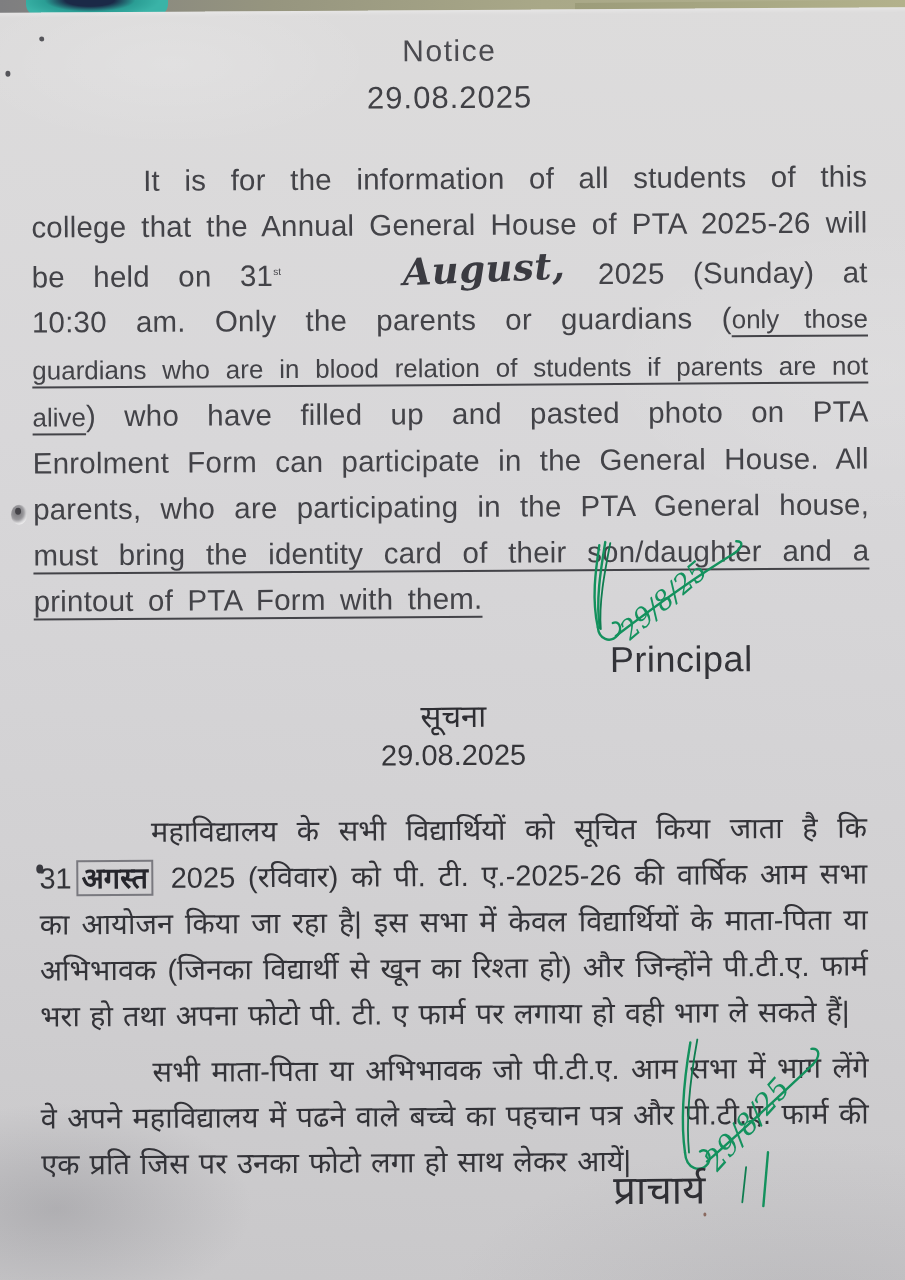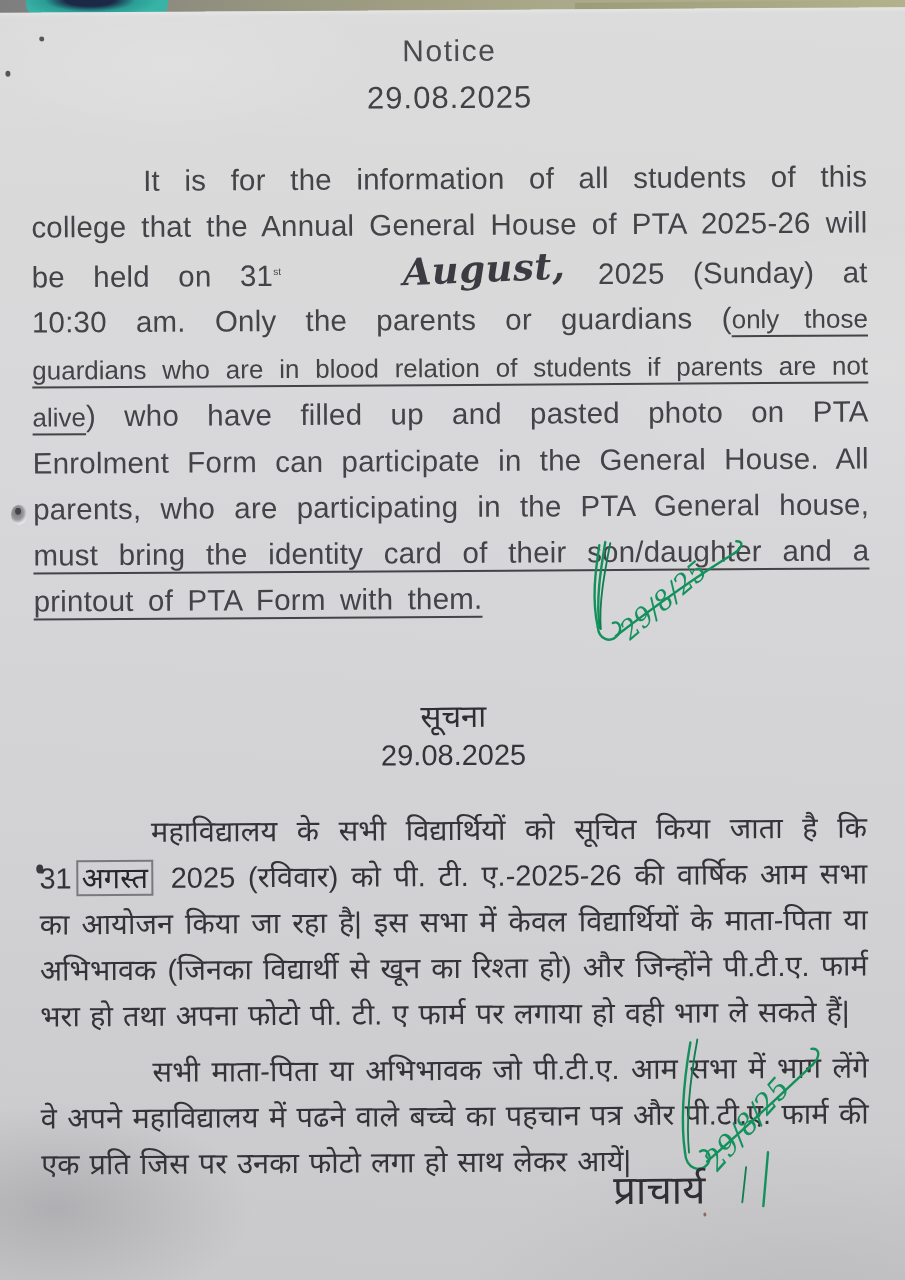--- a/index.html
+++ b/index.html
@@ -57,21 +57,21 @@
   .principal-en { position:absolute; left:622px; top:630px; font-size:36px; color:#333338; letter-spacing:.5px; }
 
   .hi-title { top:684px; font-size:31px; color:#2e2e33; }
   .hi-date  { top:729px; font-size:29px; color:#353539; }
   .hi-para {
     position:absolute; left:50px; width:828px; font-size:29px; line-height:46px;
     text-align:justify; color:#333338; word-spacing:2px;
   }
   .hi-para1 { top:768px; text-indent:112px; }
   .hi-para2 { top:1008px; text-indent:112px; }
-  .hand-hi { font-weight:400; border:2px solid rgba(50,50,58,.55); padding:0 3px; margin:0 5px; color:#26262c; }
+  .hand-hi { font-weight:700; border:2px solid rgba(50,50,58,.55); padding:0 3px; margin:0 5px; color:#26262c; }
   .principal-hi { position:absolute; left:622px; top:1152px; font-size:40px; color:#2f2f34; }
 
   .sig { position:absolute; }
   .sig path, .sig line { fill:none; stroke:#13915d; stroke-width:2.4; stroke-linecap:round; }
   .sig .thin { stroke-width:1.8; stroke:#0f7d50; }
   .sig text { font-family:"DejaVu Serif", serif; font-style:italic; fill:#14925e; }
   .sig1 { left:582px; top:530px; }
   .sig2 { left:628px; top:1026px; }
 
   
@@ -103,20 +103,21 @@
 
     <svg class="sig sig1" width="200" height="122" viewBox="0 0 200 122">
       <path d="M30,6 C26,32 22,60 28,88"></path>
       <path d="M36,3 C31,32 26,62 30,89"></path>
       <path d="M41,4 C35,34 29,64 31,90" class="thin"></path>
       <path d="M28,88 C29,100 40,105 48,96 C53,89 49,81 43,84"></path>
       <path d="M46,97 C82,70 130,36 165,15"></path>
       <path d="M165,15 C173,9 175,3 167,3"></path>
       <text x="60" y="102" font-size="27" transform="rotate(-40 60 102)">29/8/25</text>
     </svg>
+    <div class="principal-en">Principal</div>
 
     <div class="center hi-title">सूचना</div>
     <div class="center hi-date">29.08.2025</div>
 
     <p class="hi-para hi-para1"><span>महाविद्यालय के सभी विद्यार्थियों को सूचित किया जाता है कि 31</span><span class="hand-hi">अगस्त</span><span> 2025 (रविवार) को पी. टी. ए.-2025-26 की वार्षिक आम सभा का आयोजन किया जा रहा है| इस सभा में केवल विद्यार्थियों के माता-पिता या अभिभावक (जिनका विद्यार्थी से खून का रिश्ता हो) और जिन्होंने पी.टी.ए. फार्म भरा हो तथा अपना फोटो पी. टी. ए फार्म पर लगाया हो वही भाग ले सकते हैं|</span></p>
 
     <p class="hi-para hi-para2">सभी माता-पिता या अभिभावक जो पी.टी.ए. आम सभा में भाग लेंगे वे अपने महाविद्यालय में पढने वाले बच्चे का पहचान पत्र और पी.टी.ए. फार्म की एक प्रति जिस पर उनका फोटो लगा हो साथ लेकर आयें|</p>
 
     <svg class="sig sig2" width="220" height="180" viewBox="0 0 220 180">
       <path d="M72,8 C66,42 61,82 66,118"></path>

